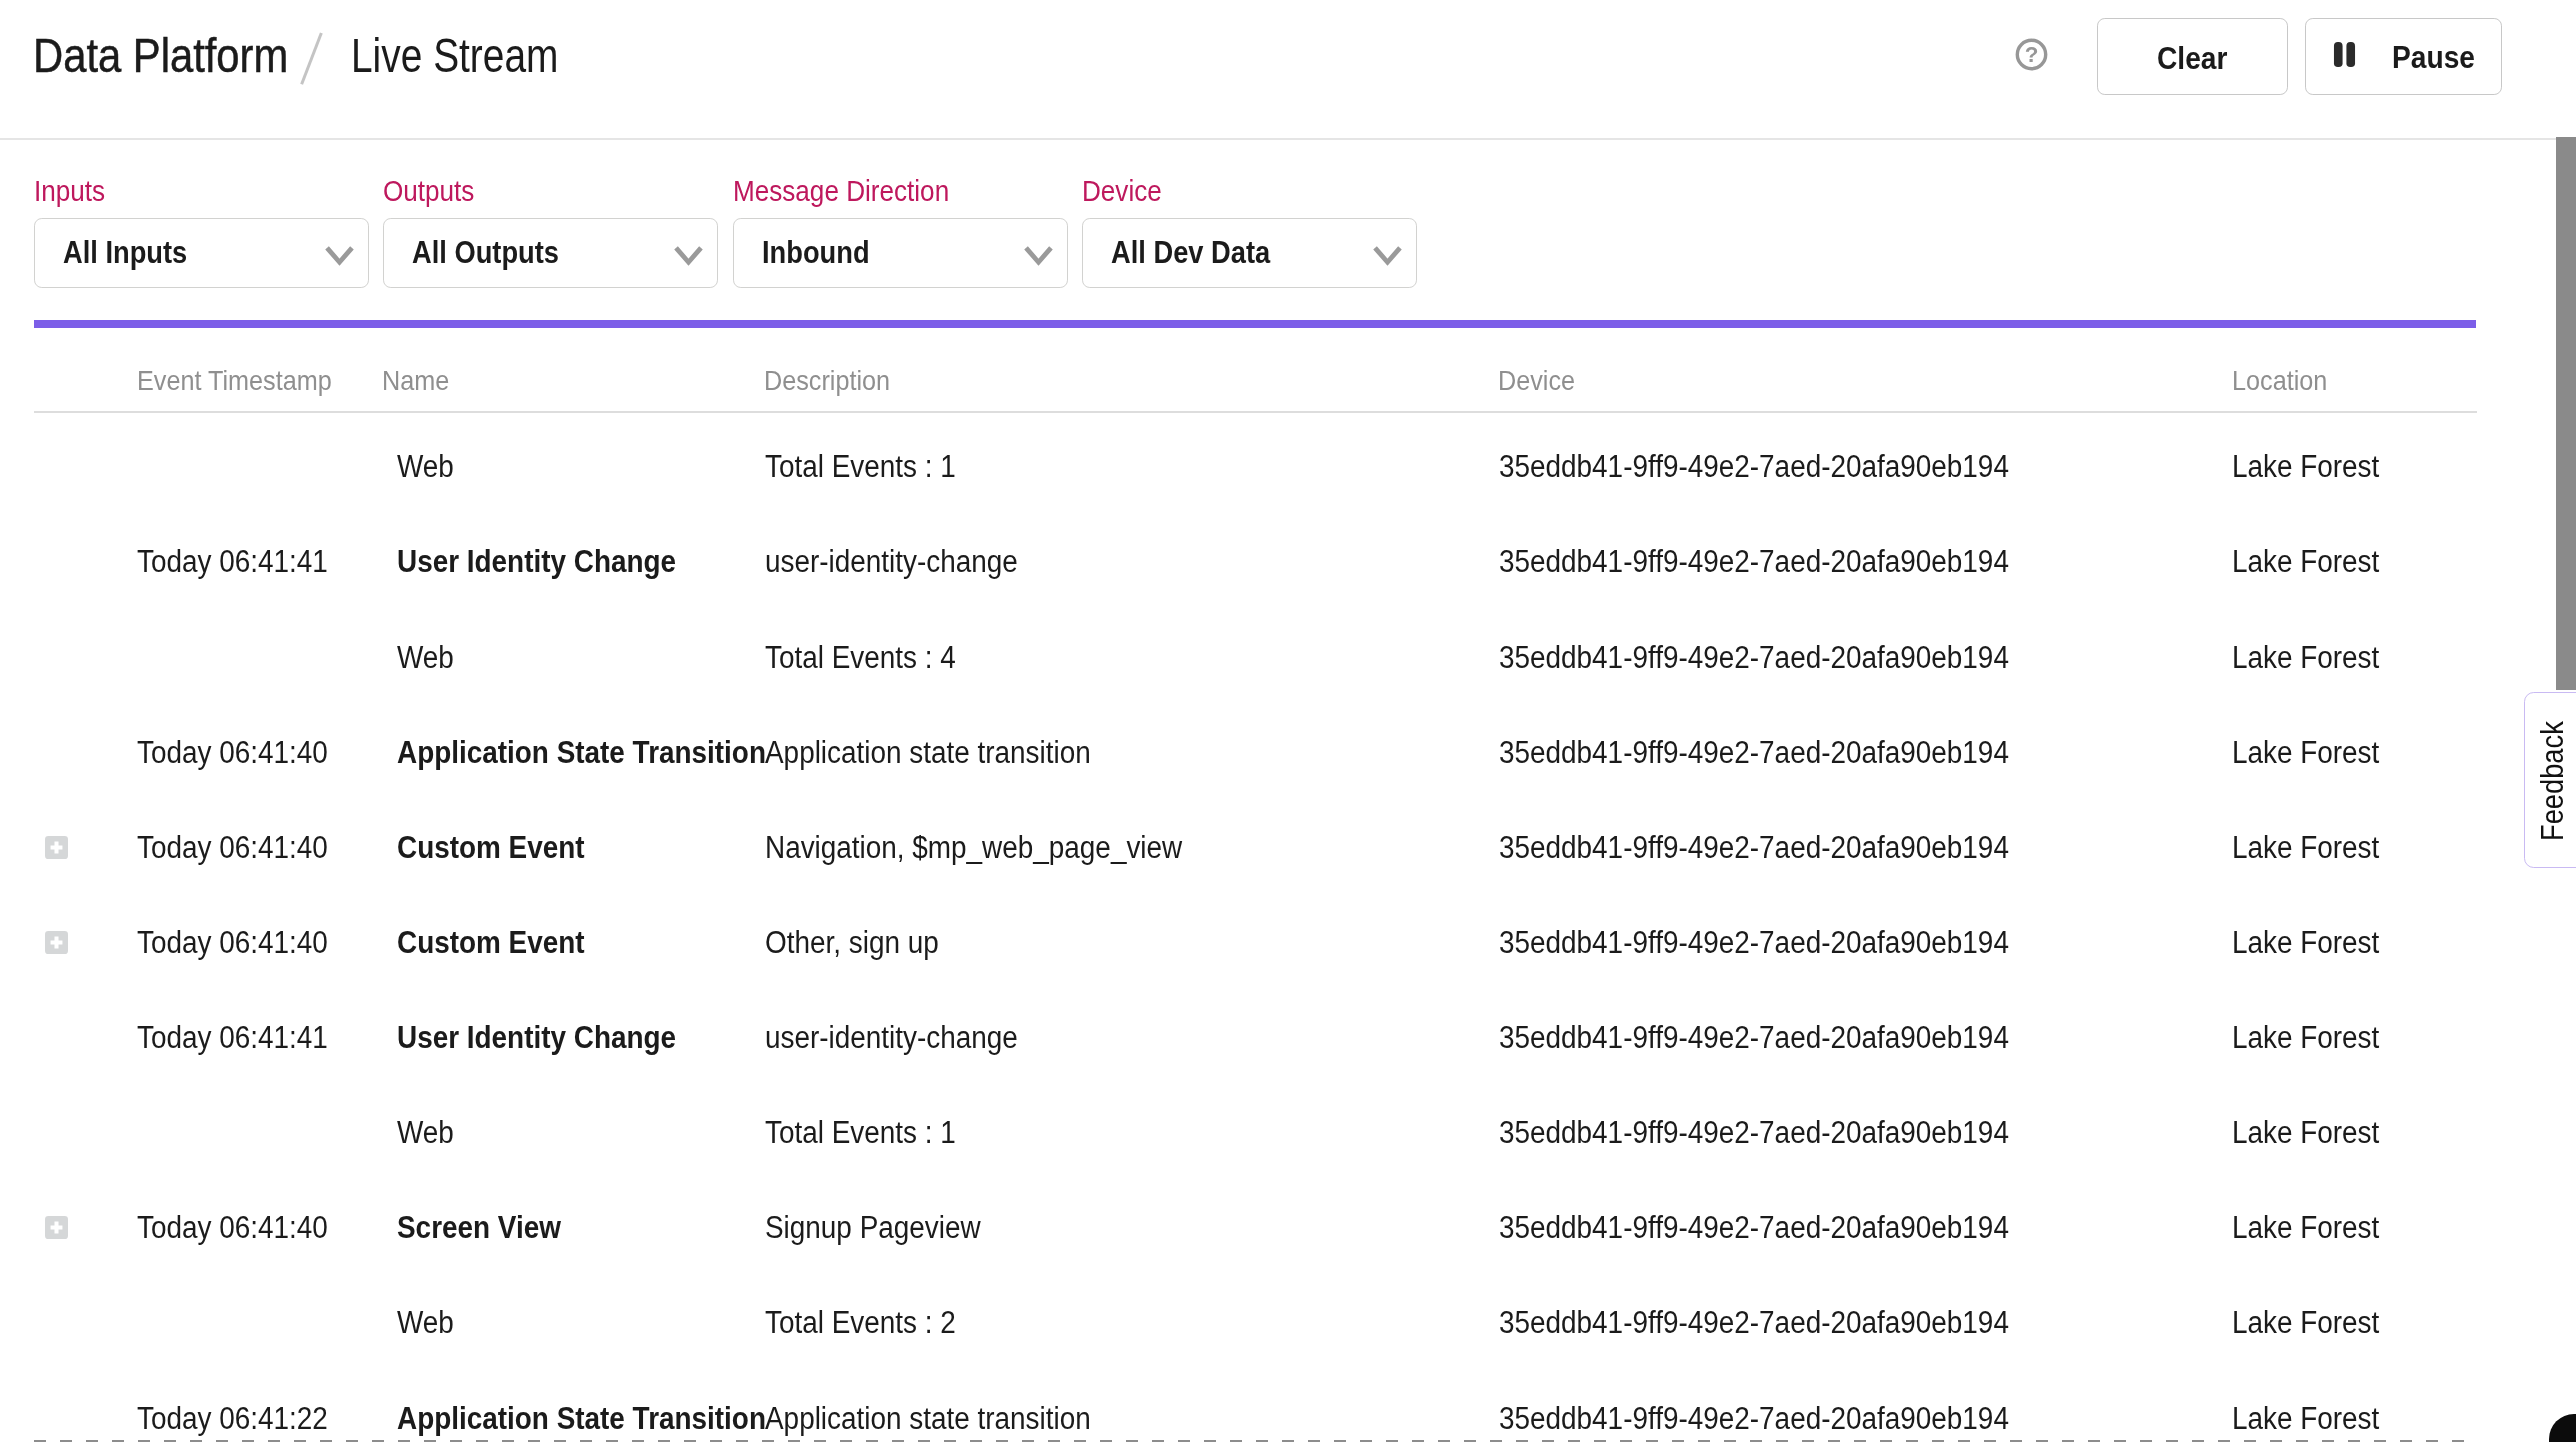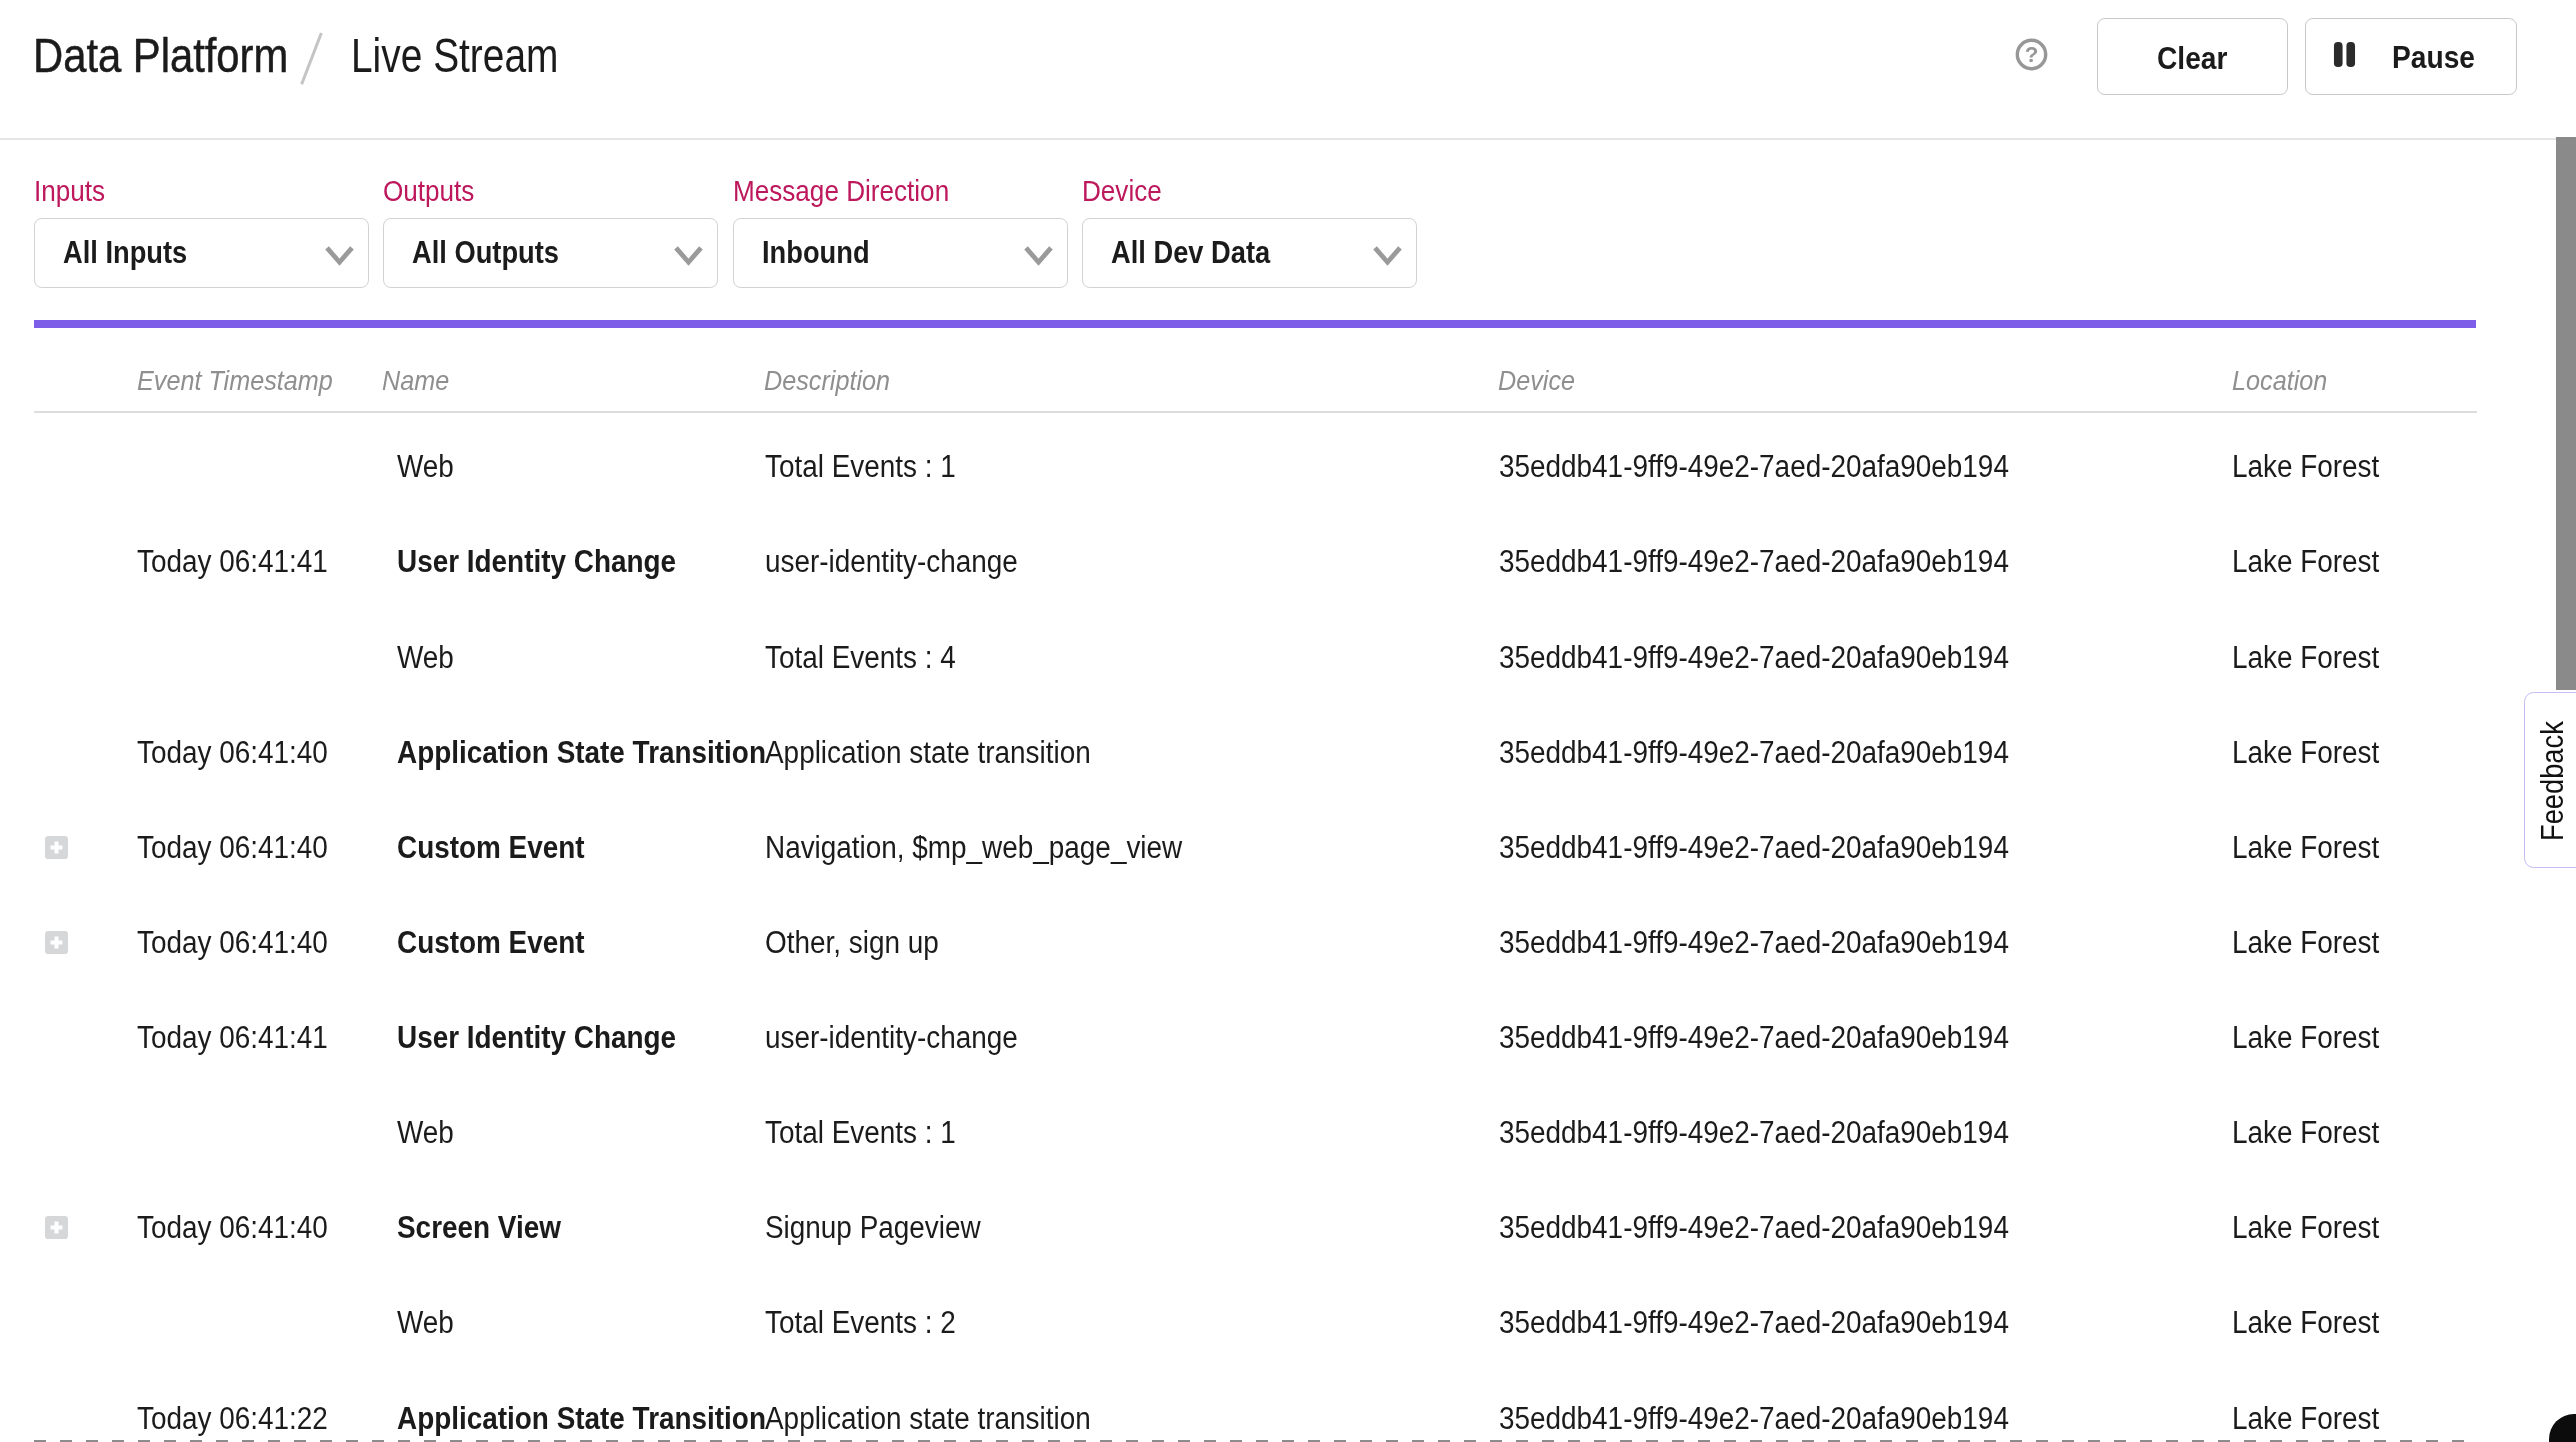--- a/index.html
+++ b/index.html
@@ -15,40 +15,40 @@
 #crumb .t2 .sb { transform:scaleX(.81); }
 .sb { display:inline-block; transform:scaleX(.82); transform-origin:0 50%; white-space:nowrap; }
 #slash { position:absolute; left:310px; top:31px; width:2.5px; height:55px; background:#c4c4c4;
   transform:rotate(21deg); }
 
 
 #qicon { position:absolute; left:2014px; top:37px; }
 .btn { position:absolute; top:18.4px; height:77px; border:1.9px solid #c8c8c8; border-radius:7.8px;
   background:#fff; display:flex; align-items:center; justify-content:center; font-weight:bold; font-size:32px; padding-top:2.9px; }
 #clear { left:2097px; width:191px; padding-left:9.7px; }
-#pause { left:2305px; width:212px; }
+#pause { left:2305px; width:197px; }
 #pause .bars { position:absolute; left:27px; top:19.4px; }
 #pause .ptx { position:absolute; left:86px; top:2.9px; height:70px; line-height:70px; }
 
 
 #hline { position:absolute; left:0; top:138px; width:2576px; height:1.9px; background:#e5e5e5; }
 
 
 .flabel { position:absolute; top:176px; height:30px; line-height:30px; font-size:29px; color:#be185d; }
 .fbox { position:absolute; top:218px; width:335px; height:70px; border:1.9px solid #d2d2d0;
   border-radius:7.8px; background:#fff; }
 .fval { position:absolute; left:28px; top:0; height:68px; line-height:68px; font-size:31px; font-weight:bold; }
 .chev { position:absolute; right:12.6px; top:25px; }
 
 
 #pbar { position:absolute; left:34px; top:320px; width:2442px; height:7.8px; background:#7c5ee8; }
 
 
 #thead { position:absolute; left:0; top:366px; width:2524px; height:29px; line-height:29px; }
-.hcell { position:absolute; top:0; font-size:28px; color:#8f8f8f;font-style:italic; }
+.hcell { position:absolute; top:0; font-size:28px; color:#8f8f8f; }
 #tline { position:absolute; left:34px; top:411px; width:2443px; height:1.9px; background:#dddddd; }
 
 
 .row { position:absolute; left:0; width:2576px; height:95px; line-height:95px; font-size:31px; }
 .cell { position:absolute; top:0; height:95px; }
 .c1 { left:137px; } .c2 { left:382px;margin-left:15px; } .c3 { left:765px; } .c4 { left:1499px;text-align:center; } .c5 { left:2232px; }
 .plus { position:absolute; left:45px; top:36px; }
 
 
 #fb { position:absolute; left:2524px; top:692px; width:68px; height:176px; background:#fff;

